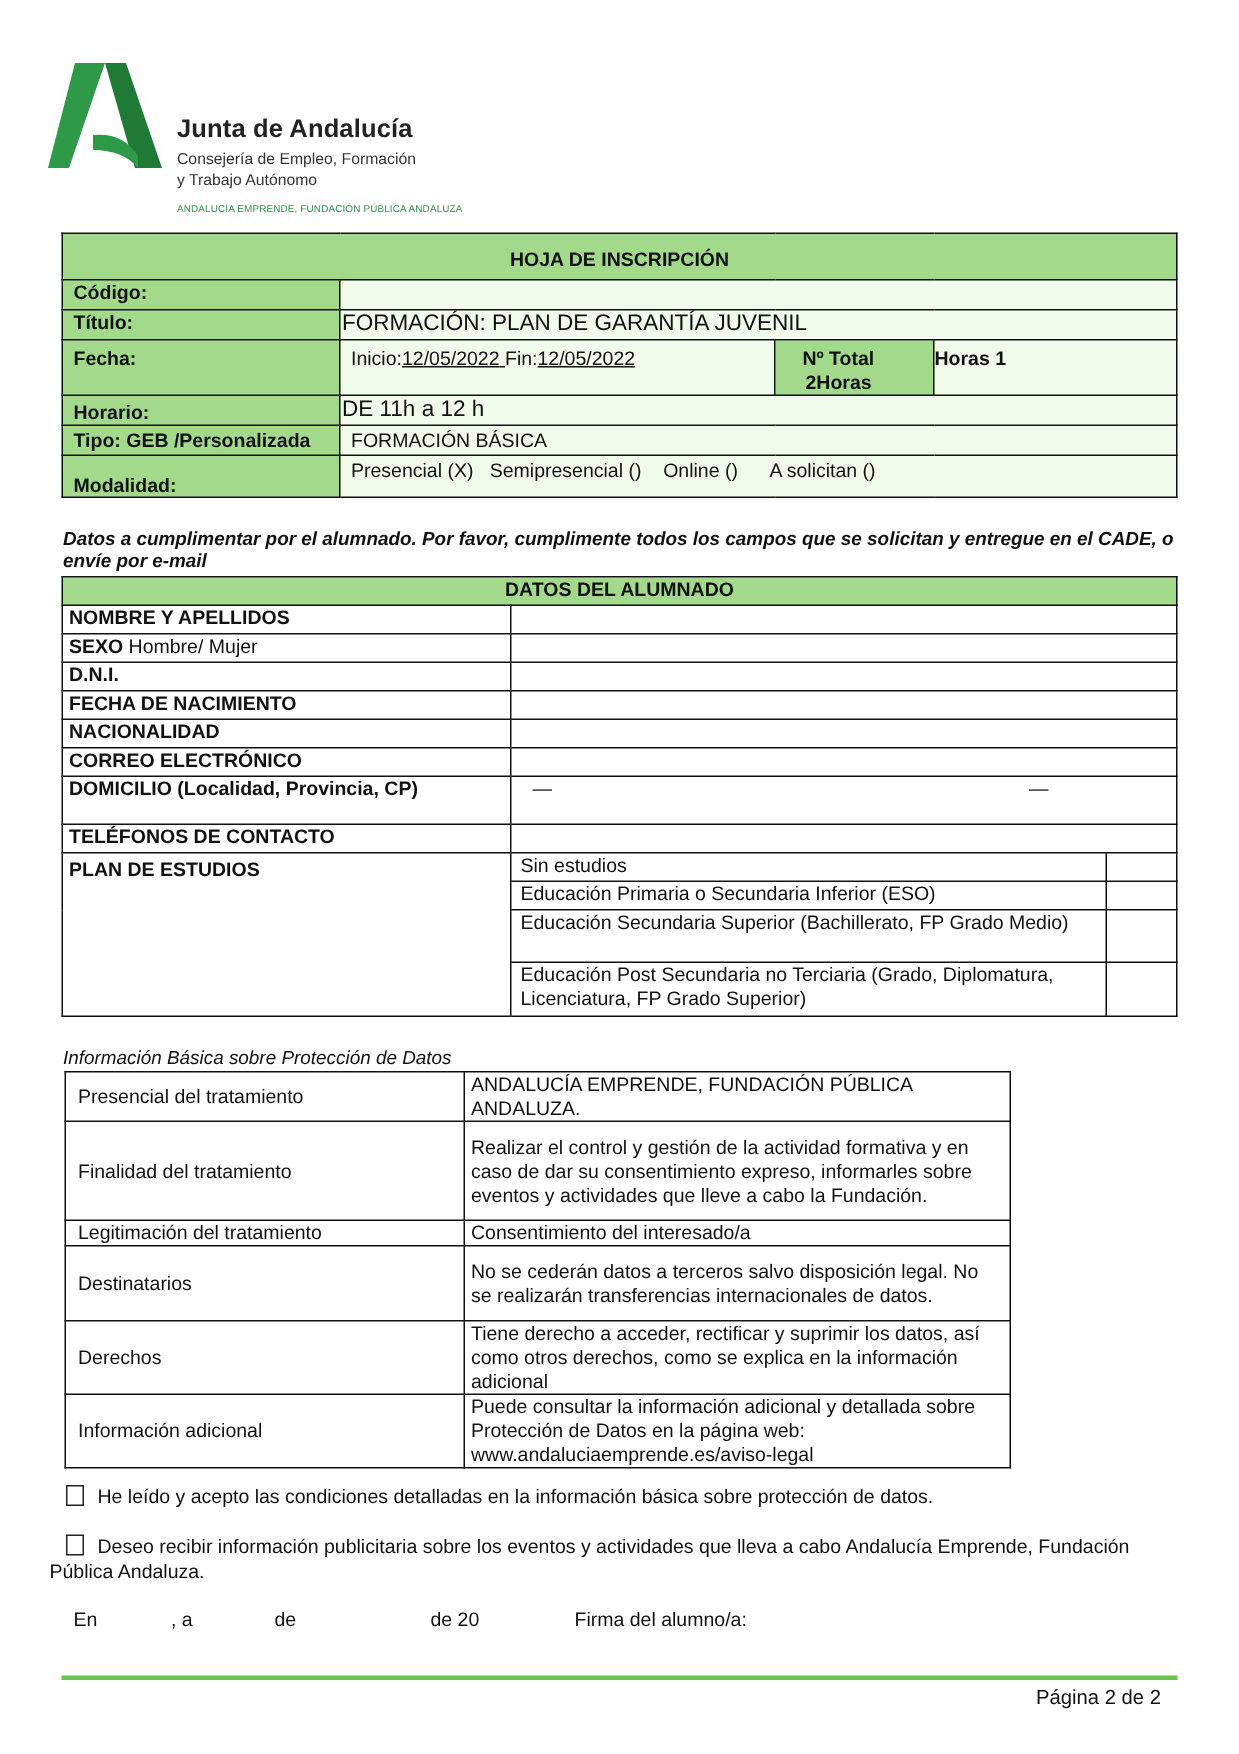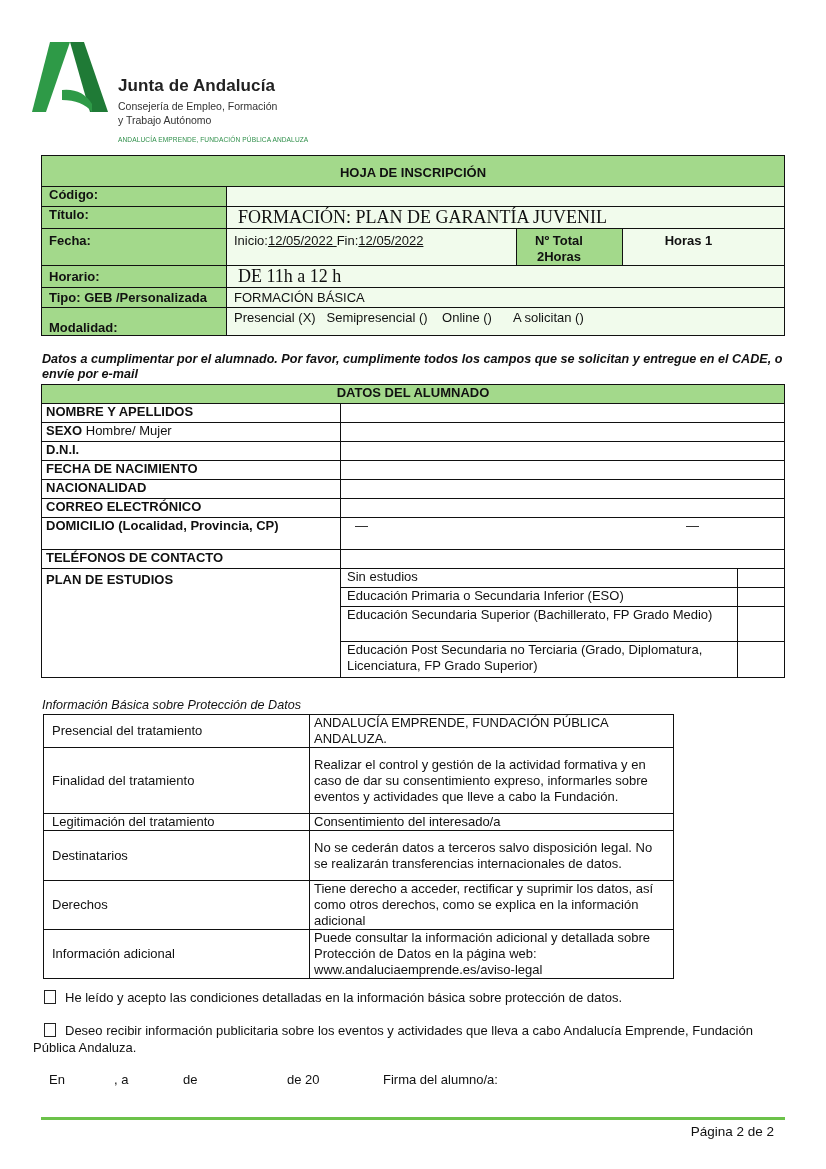--- a/index.html
+++ b/index.html
@@ -13,21 +13,21 @@
   .logo .l-sub2 { position: absolute; left: 88px; top: 74px; font-size: 10.5px; color: #333; }
   .logo .l-sub3 { position: absolute; left: 88px; top: 96px; font-size: 6.6px; color: #2f8f4a; letter-spacing: 0.1px; }
 
   
   .hoja { position: absolute; left: 41px; top: 155px; width: 744px; border: 1.5px solid #111; border-collapse: collapse; }
   .hoja td { border: 1px solid #111; font-size: 13px; vertical-align: top; padding: 0 7px; }
   .hoja .green { background: #a3d98b; }
   .hoja .lg { background: #f1fbec; }
   .hoja .bold { font-weight: bold; }
   .hoja .title-cell { text-align: center; font-weight: bold; height: 31px; vertical-align: middle; padding-top: 3px; }
-  .hoja .serif { font-family: Liberation Serif, serif; font-size: 18px; padding-left: 11px; }
+  .hoja .serif { font-family: Liberation Sans, sans-serif; font-size: 15px; padding-left: 1px; }
   .u { text-decoration: underline; }
 
   .note { position: absolute; left: 42px; top: 352px; width: 745px; font-size: 12.6px; font-style: italic; font-weight: bold; line-height: 15px; }
 
   
   .alum { position: absolute; left: 41px; top: 384px; width: 744px; border-collapse: collapse; border: 1.5px solid #111; }
   .alum td { border: 1px solid #111; font-size: 13px; padding: 0 4px; vertical-align: top; }
   .alum .head { background: #a3d98b; text-align: center; font-weight: bold; height: 19px; }
   .alum .lbl { font-weight: bold; width: 299px; }
   .alum .r19 { height: 19px; }
@@ -81,21 +81,21 @@
     <td class="green bold">Título:</td>
     <td colspan="3" class="lg serif">FORMACIÓN: PLAN DE GARANTÍA JUVENIL</td>
   </tr>
   <tr style="height:37px">
     <td class="green bold" style="padding-top:4px">Fecha:</td>
     <td class="lg" style="padding-top:4px"><span>Inicio:</span><span class="u"><span>12/05/2022</span>&nbsp;</span><span>Fin:</span><span class="u">12/05/2022</span></td>
     <td class="green bold" style="padding:4px 0 0 18px; line-height:16px">
           <div>Nº Total</div>
           <div style="padding-left:2px">2Horas</div>
         </td>
-    <td class="lg bold" style="padding:4px 30px 0 0; text-align:center">Horas 1</td>
+    <td class="lg bold" style="padding:4px 30px 0 0; text-align:left">Horas 1</td>
   </tr>
   <tr style="height:20px">
     <td class="green bold" style="padding-top:3px">Horario:</td>
     <td colspan="3" class="lg serif">DE 11h a 12 h</td>
   </tr>
   <tr style="height:20px">
     <td class="green bold" style="padding-top:2px">Tipo: GEB /Personalizada</td>
     <td colspan="3" class="lg" style="padding-top:2px">FORMACIÓN BÁSICA</td>
   </tr>
   <tr style="height:18px">

